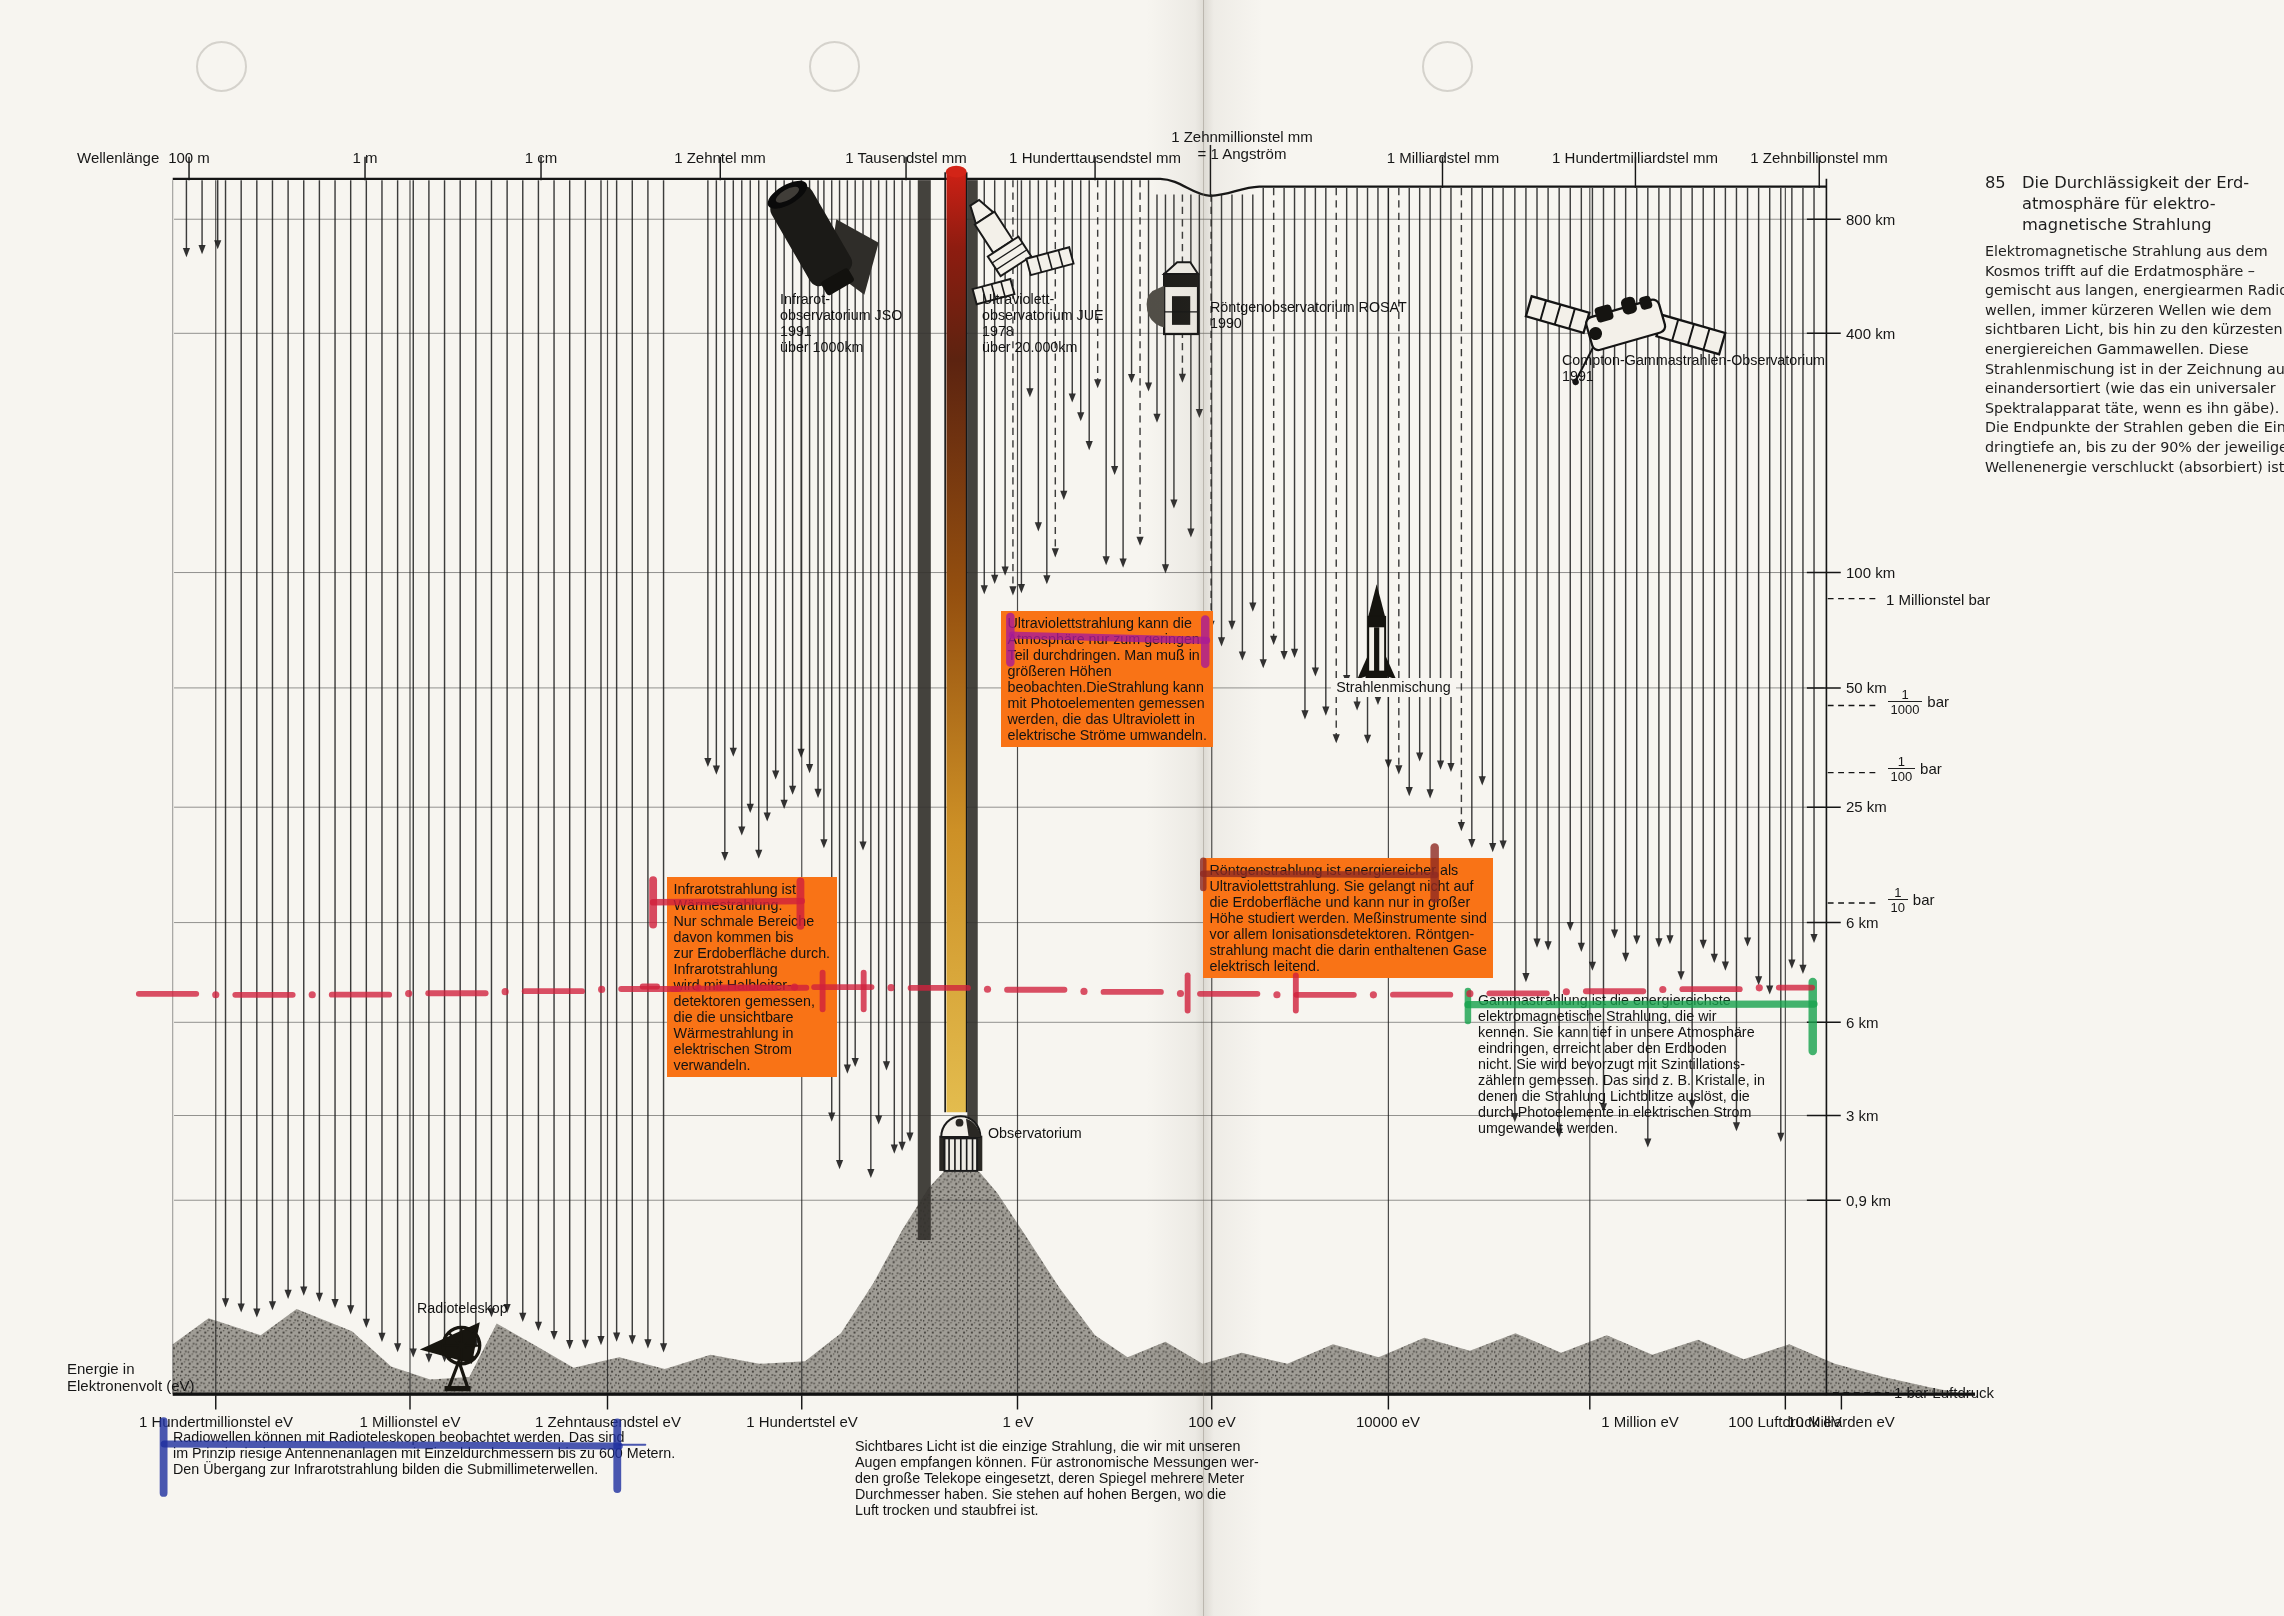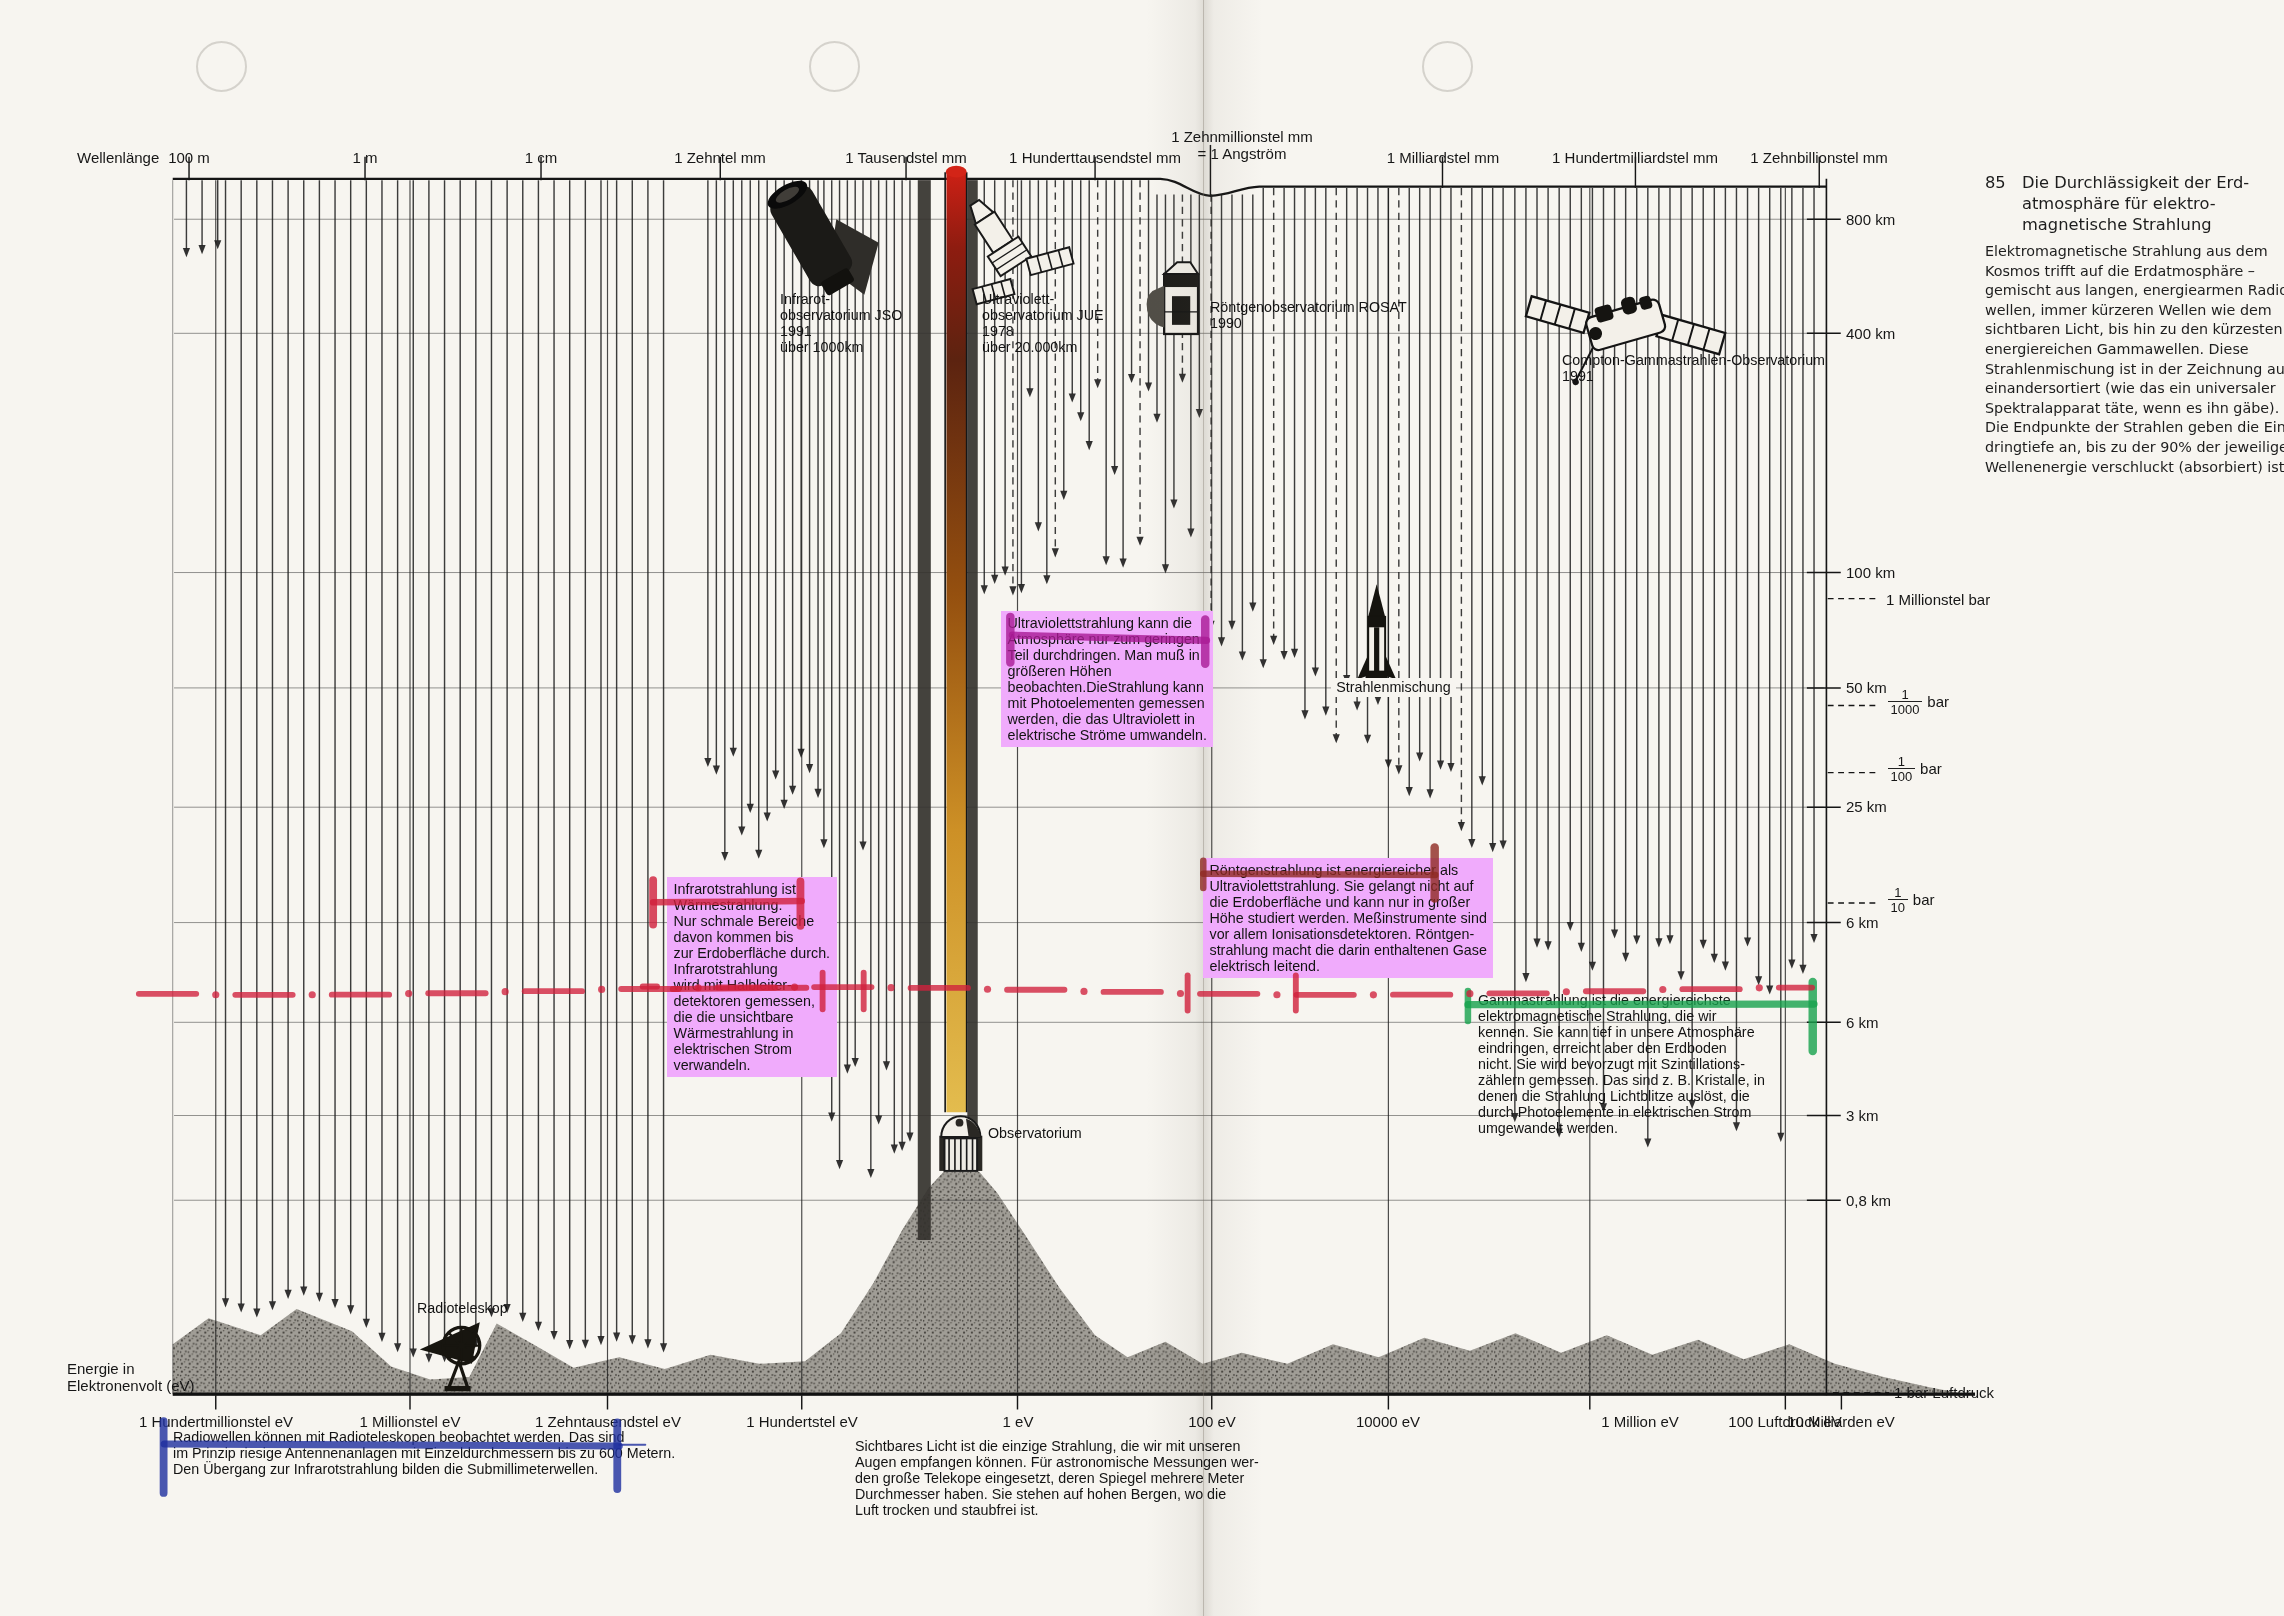--- a/index.html
+++ b/index.html
@@ -3,21 +3,21 @@
 <meta charset="utf-8">
 <style>
   html,body{margin:0;padding:0}
   body{width:2284px;height:1617px;background:#f7f5f0;position:relative;overflow:hidden;
        font-family:"Liberation Sans",sans-serif;color:#161616}
   .abs{position:absolute}
   .z2{z-index:2}
   .axis{font-size:15px;line-height:17px;white-space:pre;color:#161616}
   .center{transform:translateX(-50%);text-align:center}
   .note{font-size:14.3px;line-height:16px;white-space:pre;color:#131313}
-  .knock{background:#f0abfc;padding:3.9px 6.5px}
+  .knock{background:#f97316;padding:3.9px 6.5px}
   .sb-num{font-family:"DejaVu Sans",sans-serif;font-size:16.3px;line-height:21px;color:#1d1d1d}
   .sb-title{font-family:"DejaVu Sans",sans-serif;font-size:16.3px;line-height:21px;white-space:pre;color:#1d1d1d}
   .sb-body{font-family:"DejaVu Sans",sans-serif;font-size:14.3px;line-height:19.6px;white-space:pre;color:#1d1d1d}
   .press{display:flex;align-items:center;gap:5.2px;font-size:15px;white-space:nowrap}
   .frac{display:inline-flex;flex-direction:column;align-items:center;font-size:13px;line-height:13px}
   .frac .den{border-top:1.3px solid #222;padding:0.7px 2.6px 0}
   .punch{width:47px;height:47px;border:2px solid rgba(150,145,138,.35);border-radius:50%}
   .fold{width:117px;height:1617px;left:1146px;top:0;
         background:linear-gradient(90deg,rgba(90,85,70,0) 0%,rgba(90,85,70,.07) 42%,rgba(90,85,70,.16) 50%,rgba(90,85,70,.06) 58%,rgba(90,85,70,0) 100%)}
   .foldline{width:1.3px;height:1617px;left:1203px;top:0;background:rgba(120,112,100,.35)}
@@ -516,21 +516,21 @@
 <div class="abs axis center z2" style="left:1841px;top:1413px">10 Milliarden eV</div>
 
 <div class="abs axis z2" style="left:1846px;top:211px">800 km</div>
 <div class="abs axis z2" style="left:1846px;top:325px">400 km</div>
 <div class="abs axis z2" style="left:1846px;top:564px">100 km</div>
 <div class="abs axis z2" style="left:1846px;top:679px">50 km</div>
 <div class="abs axis z2" style="left:1846px;top:798px">25 km</div>
 <div class="abs axis z2" style="left:1846px;top:914px">6 km</div>
 <div class="abs axis z2" style="left:1846px;top:1014px">6 km</div>
 <div class="abs axis z2" style="left:1846px;top:1107px">3 km</div>
-<div class="abs axis z2" style="left:1846px;top:1192px">0,8 km</div>
+<div class="abs axis z2" style="left:1846px;top:1192px">0,9 km</div>
 
 <div class="abs axis z2" style="left:1886px;top:591px">1 Millionstel bar</div>
 <div class="abs press z2" style="left:1888px;top:688px">
   <span class="frac">
       <span>1</span>
       <span class="den">1000</span>
     </span>
   <span>bar</span>
 </div>
 <div class="abs press z2" style="left:1888px;top:755px">

